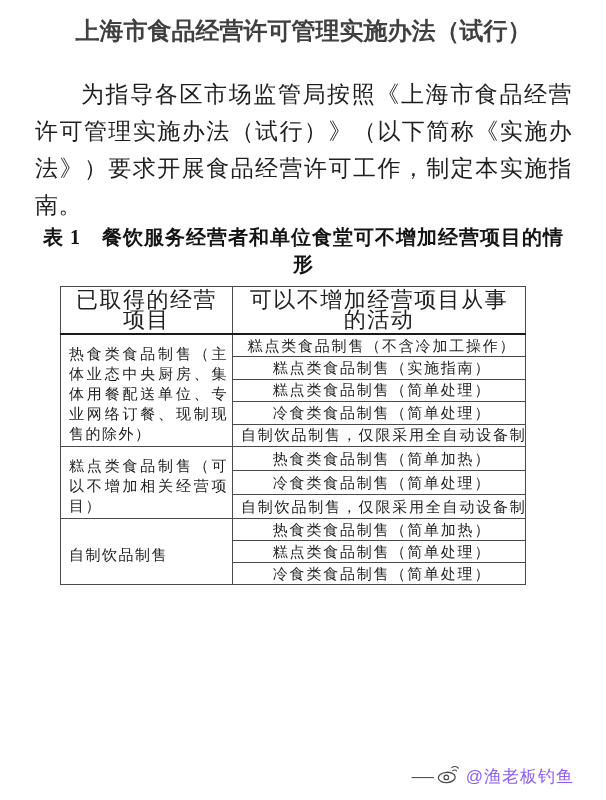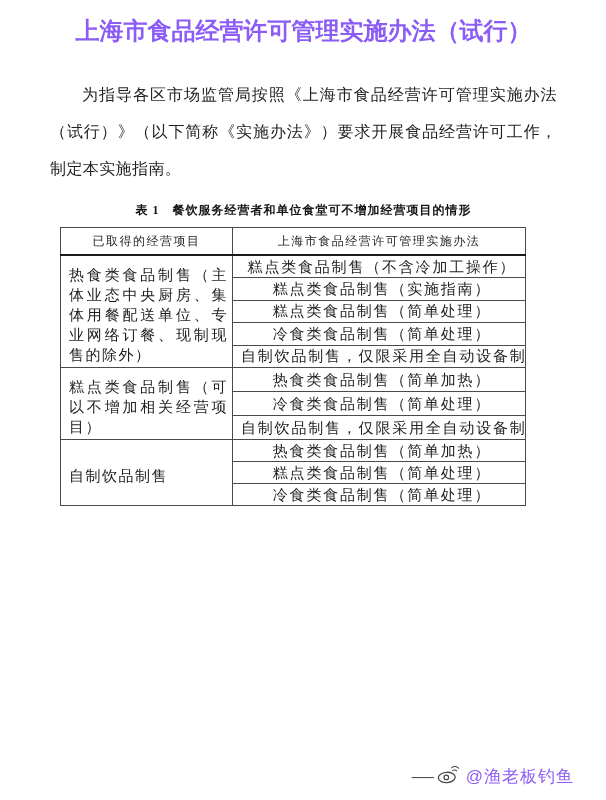--- a/index.html
+++ b/index.html
@@ -17,64 +17,64 @@
     padding: 12px 34px 0 35px;
     box-sizing: border-box;
   }
   .doc-title {
     margin: 0 0 26px 0;
     font-family: "Liberation Sans", sans-serif;
     font-weight: 700;
     font-size: 24px;
     line-height: 38px;
     text-align: center;
-    color: #8b5cf6;
+    color: #404040;
   }
   .title-line { display: block; }
   .para {
-    margin: 15px;
-    font-size: 16px;
+    margin: 0;
+    font-size: 23px;
     line-height: 37px;
     text-indent: 2em;
     text-align: justify;
     letter-spacing: 0.4px;
   }
   .section-heading {
     margin: 0;
     font-size: 19px;
     line-height: 37px;
     text-indent: 2em;
     text-align: justify;
     font-weight: 700;
     font-family: "Liberation Sans", sans-serif;
     color: #161616;
   }
   .table-caption {
-    margin: 9px 0 8px 0;
-    font-size: 12px;
+    margin: 0 0 8px 0;
+    font-size: 20px;
     font-weight: 700;
     text-align: center;
     letter-spacing: 1px;
     color: #141414;
   }
   table.data-table {
     margin-left: 25px;
     width: 466px;
     border-collapse: collapse;
     table-layout: fixed;
   }
   table.data-table th,
   table.data-table td {
     border: 1px solid #4a4a4a;
     font-weight: normal;
     box-sizing: border-box;
   }
   table.data-table { border: 1.5px solid #333333; }
   table.data-table th {
-    font-size: 12px;
+    font-size: 22px;
     line-height: 20px;
     padding: 3px 10px;
     text-align: center;
     letter-spacing: 1.5px;
     border-bottom: 2px solid #1a1a1a;
   }
   th.col-obtained { width: 172px; }
   td.obtained {
     font-size: 15px;
     line-height: 20px;
@@ -130,21 +130,21 @@
     <p class="para">为指导各区市场监管局按照《上海市食品经营许可管理实施办法（试行）》（以下简称《实施办法》）要求开展食品经营许可工作，制定本实施指南。</p>
 
 
 
     <div class="table-caption">表 1　餐饮服务经营者和单位食堂可不增加经营项目的情形</div>
 
     <table class="data-table">
       <thead>
         <tr>
           <th class="col-obtained">已取得的经营项目</th>
-          <th class="col-activities">上海市食品经营许可管理实施办法</th>
+          <th class="col-activities">可以不增加经营项目从事的活动</th>
         </tr>
       </thead>
       <tbody id="table-body">
           <tr>
             <td class="obtained" rowspan="5">热食类食品制售（主体业态中央厨房、集体用餐配送单位、专业网络订餐、现制现售的除外）</td>
             <td class="activity">糕点类食品制售（不含冷加工操作）</td>
           </tr>
           <tr>
             <td class="activity">糕点类食品制售（实施指南）</td>
           </tr>

